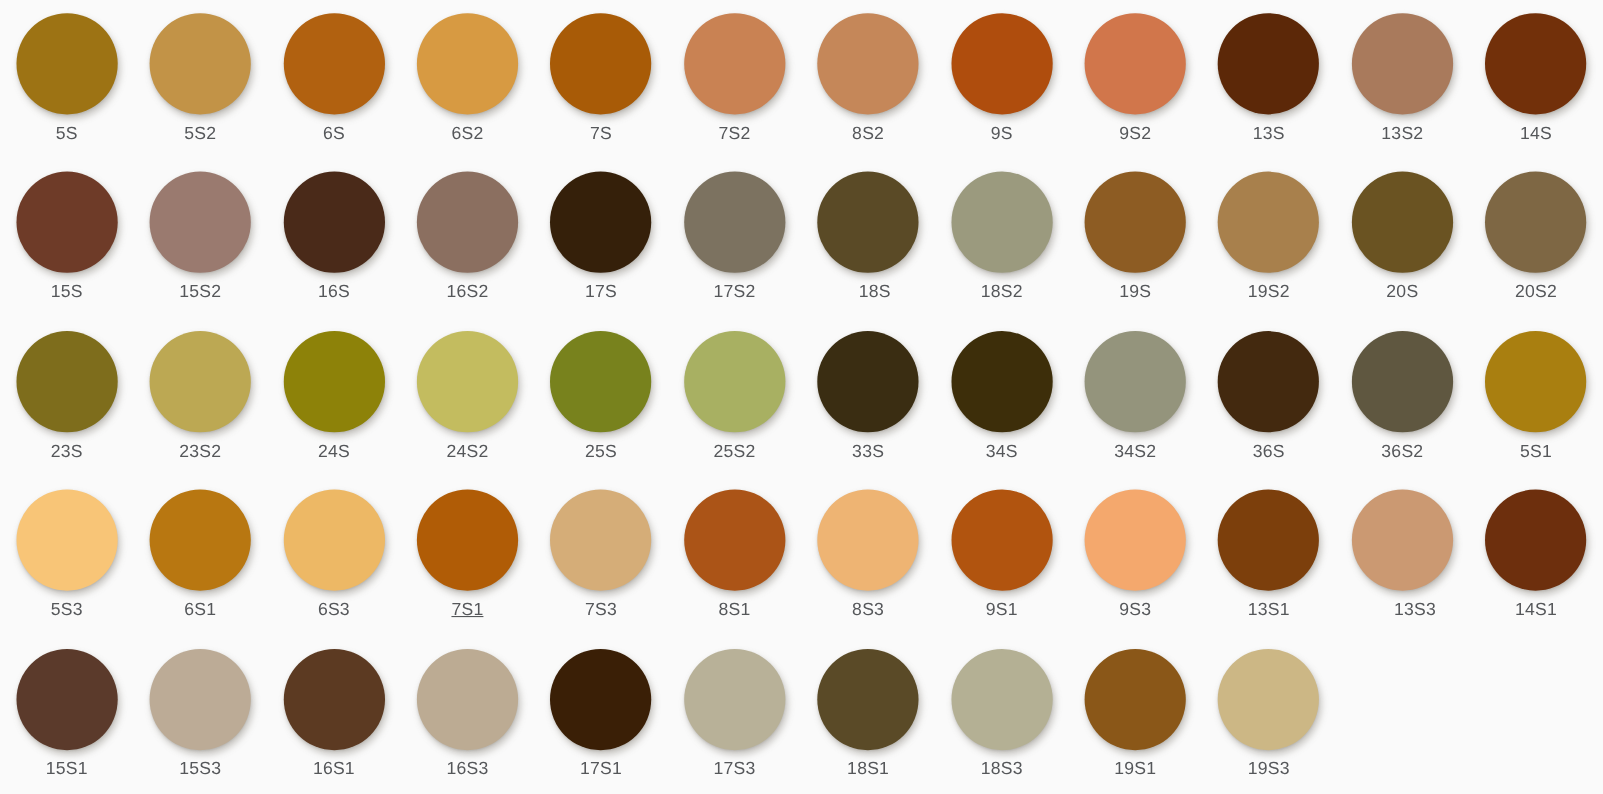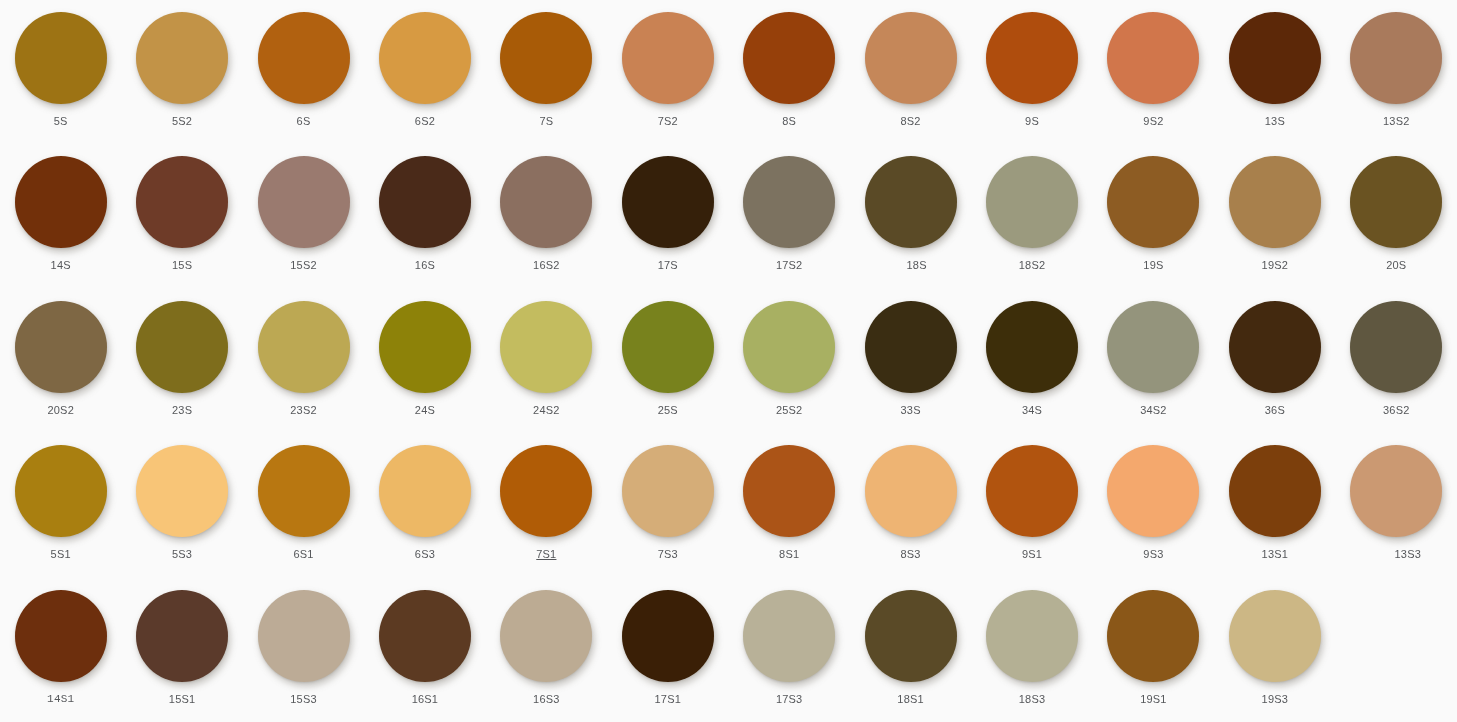--- a/index.html
+++ b/index.html
@@ -35,21 +35,21 @@
   .swatch-dot {
     width: 92px;
     height: 92px;
     border-radius: 50%;
     box-shadow: 2px 4px 7px rgba(120, 115, 105, 0.42),
                 0 1px 2px rgba(120, 115, 105, 0.20);
     flex: 0 0 auto;
   }
   .swatch-label {
     margin-top: 11px;
-    font-size: 11px;
+    font-size: 16px;
     line-height: 13px;
     color: #55575a;
     letter-spacing: 0.2px;
     text-align: center;
     white-space: nowrap;
   }
 </style>
 </head>
 <body style="background: rgb(250, 250, 250);">
 
@@ -72,24 +72,20 @@
     </div>
     <div class="swatch-cell">
       <div class="swatch-dot" style="background: rgb(168, 91, 7);"></div>
       <div class="swatch-label" style="color: rgb(85, 87, 90);">7S</div>
     </div>
     <div class="swatch-cell">
       <div class="swatch-dot" style="background: rgb(201, 130, 83);"></div>
       <div class="swatch-label" style="color: rgb(85, 87, 90);">7S2</div>
     </div>
     <div class="swatch-cell">
-      <div class="swatch-dot" style="background: rgb(150, 64, 10);"></div>
-      <div class="swatch-label" style="color: rgb(85, 87, 90);">8S</div>
-    </div>
-    <div class="swatch-cell">
       <div class="swatch-dot" style="background: rgb(197, 135, 89);"></div>
       <div class="swatch-label" style="color: rgb(85, 87, 90);">8S2</div>
     </div>
     <div class="swatch-cell">
       <div class="swatch-dot" style="background: rgb(175, 77, 13);"></div>
       <div class="swatch-label" style="color: rgb(85, 87, 90);">9S</div>
     </div>
     <div class="swatch-cell">
       <div class="swatch-dot" style="background: rgb(209, 118, 75);"></div>
       <div class="swatch-label" style="color: rgb(85, 87, 90);">9S2</div>
@@ -241,21 +237,21 @@
     <div class="swatch-cell">
       <div class="swatch-dot" style="background: rgb(124, 63, 12);"></div>
       <div class="swatch-label" style="color: rgb(85, 87, 90);">13S1</div>
     </div>
     <div class="swatch-cell">
       <div class="swatch-dot" style="background: rgb(203, 153, 114);"></div>
       <div class="swatch-label" style="color: rgb(85, 87, 90); margin-left: 23px;">13S3</div>
     </div>
     <div class="swatch-cell">
       <div class="swatch-dot" style="background: rgb(109, 47, 13);"></div>
-      <div class="swatch-label" style="color: rgb(85, 87, 90); font-family: Liberation Mono, monospace;">14S1</div>
+      <div class="swatch-label" style="color: rgb(85, 87, 90);">14S1</div>
     </div>
     <div class="swatch-cell">
       <div class="swatch-dot" style="background: rgb(91, 58, 43);"></div>
       <div class="swatch-label" style="color: rgb(85, 87, 90);">15S1</div>
     </div>
     <div class="swatch-cell">
       <div class="swatch-dot" style="background: rgb(188, 171, 150);"></div>
       <div class="swatch-label" style="color: rgb(85, 87, 90);">15S3</div>
     </div>
     <div class="swatch-cell">

